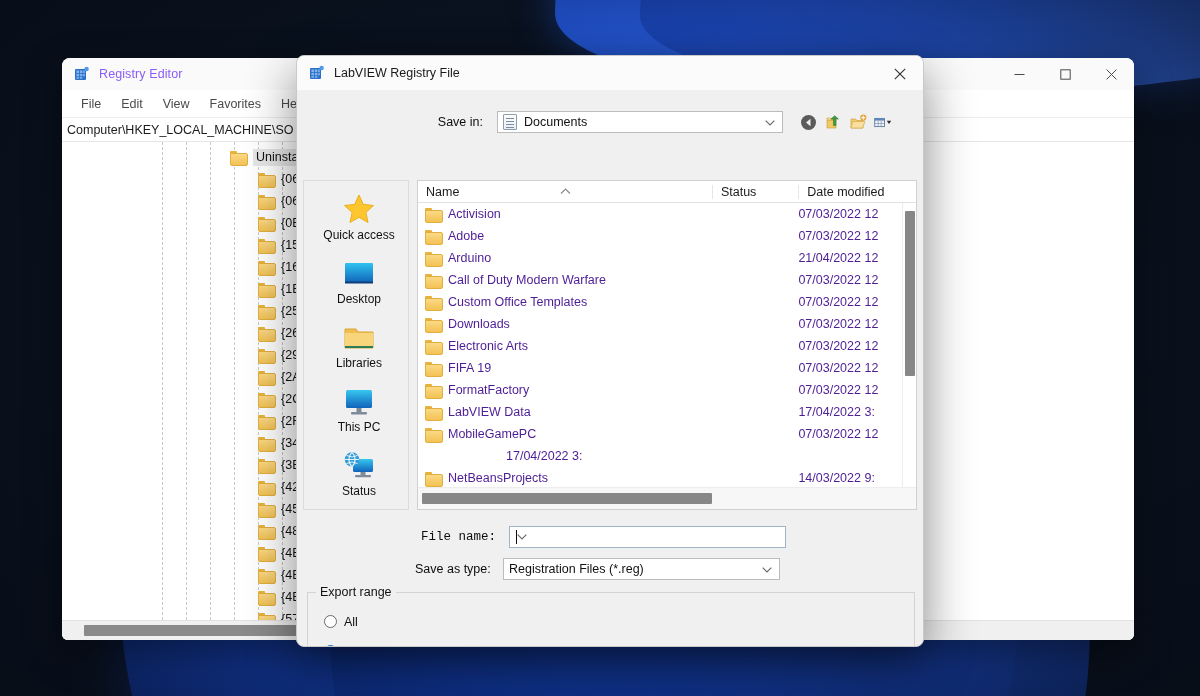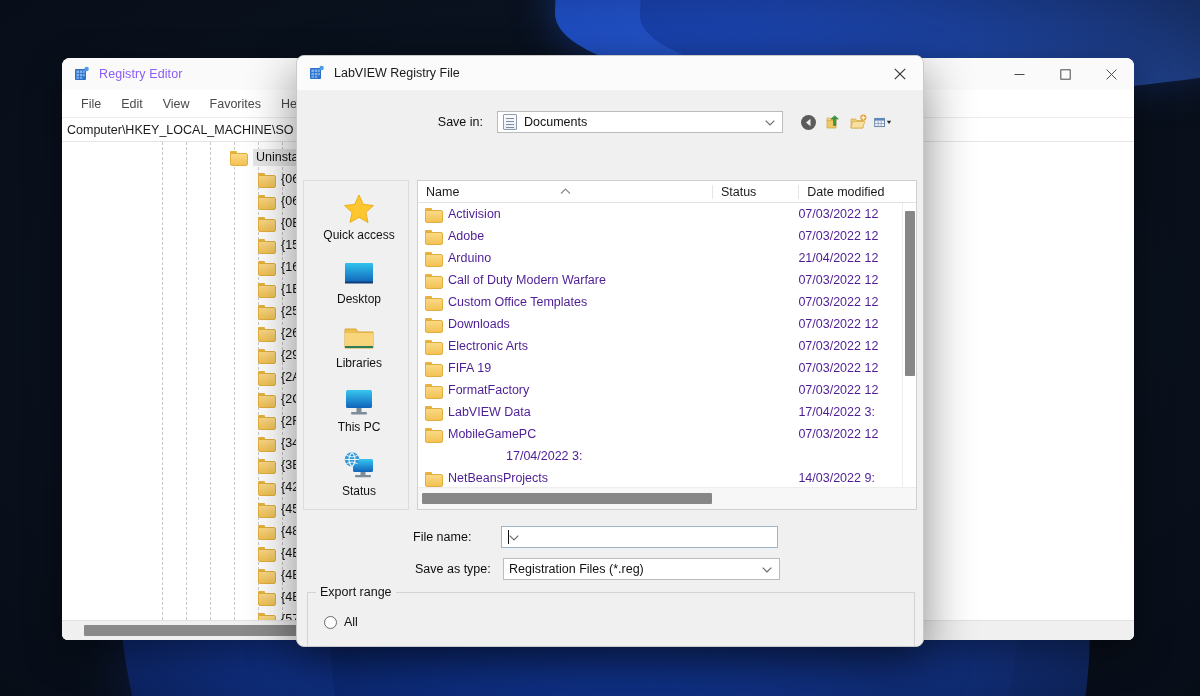--- a/index.html
+++ b/index.html
@@ -278,41 +278,41 @@
   }
   .fl-hthumb {
     position:absolute; left:4px; top:5px; height:11px; width:290px;
     background:#878787; border-radius:1px;
   }
 
   .form-row {
     position:absolute; display:flex; align-items:center;
   }
   .form-label { width:200px; text-align:left; padding-left:112px; font-size:12.5px; color:#0d0d0d;}
-  #fname-row { left:4px; top: 470px; }
+  #fname-row { left:12px; top: 470px; font-family: Liberation Mono, monospace; }
   #stype-row { left:6px; top: 502px; }
   #fname-input {
     width: 277px; height:22px; background:#fff; border:1px solid #a0b4c8;
     display:flex; align-items:center; padding-left:5px; position:relative;
     font-size:12.5px;
   }
   .caretbar {
     width:1px; height:14px; background:#111; margin-left:1px;
   }
   #stype-combo { width: 277px; }
 
   .group {
     position:absolute; left:10px; top:536px; width:608px; height:100px;
     border:1px solid #d3d3d3;
   }
   .group-title {
     position:absolute; left:8px; top:-8px; background:#f0f0f0;
     padding: 0 4px; font-size:12.5px; color:#111;
   }
-  .radio-row { position:absolute; display:flex; align-items:flex-end; gap:7px; font-size:12.5px; color:#111;}
+  .radio-row { position:absolute; display:flex; align-items:flex-start; gap:7px; font-size:12.5px; color:#111;}
   .radio {
     width:13px; height:13px; border-radius:50%;
     border:1px solid #6b6b6b; background:#fff;
     position:relative; flex:none;
   }
   .radio.checked { border:1px solid #0a64c2; }
   .radio.checked::after{
     content:""; position:absolute; left:3px; top:3px; width:5px; height:5px;
     border-radius:50%; background:#0a64c2;
   }

